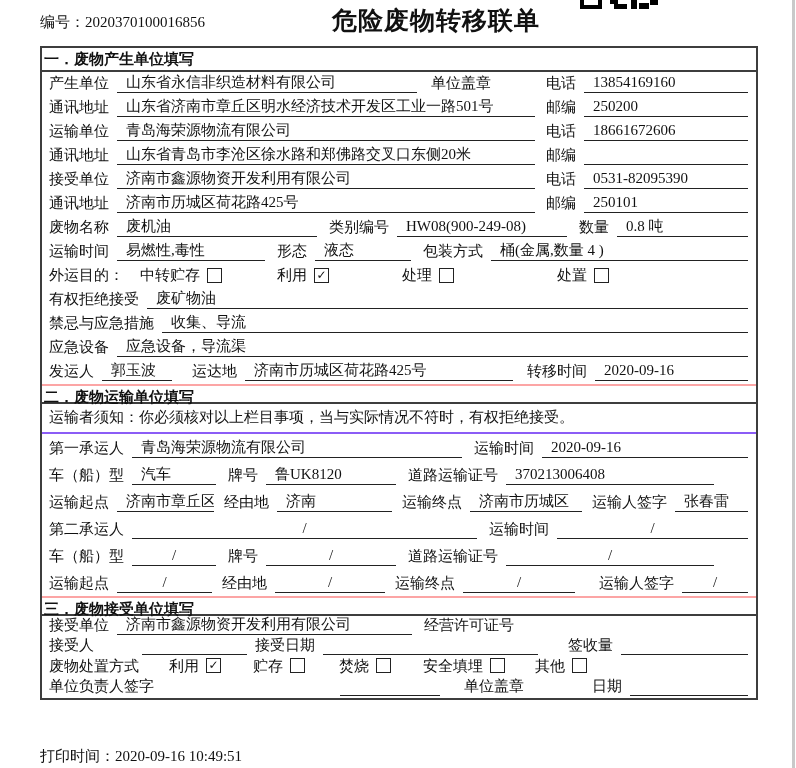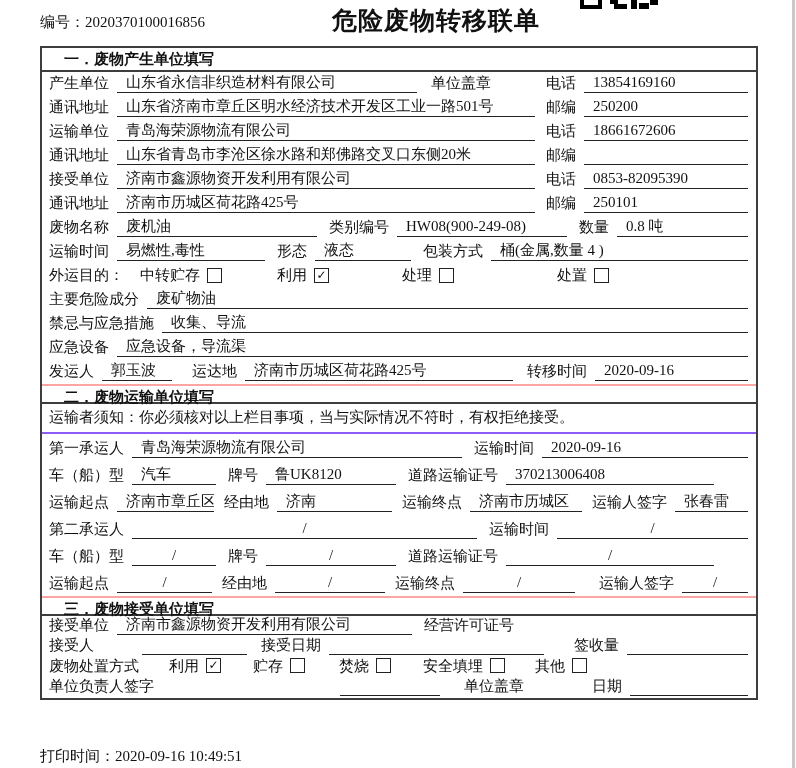--- a/index.html
+++ b/index.html
@@ -4,21 +4,21 @@
 <style>
   html,body{margin:0;padding:0;background:#fff;}
   .page{position:relative;width:796px;height:768px;background:#ffffff;overflow:hidden;
         font-family:"Liberation Serif","DejaVu Serif",serif;color:#111;}
   .edge-strip{position:absolute;top:0;right:1px;width:3px;height:768px;background:#c9c9c9;}
   .doc-no{position:absolute;left:40px;top:13px;font-size:15px;white-space:nowrap;}
   .title{position:absolute;left:332px;top:4px;font-size:25px;font-weight:bold;
          font-family:"Liberation Sans","DejaVu Sans",sans-serif;letter-spacing:1px;white-space:nowrap;}
   .qr{position:absolute;left:580px;top:0;}
   .form{position:absolute;left:40px;top:46px;width:718px;border:2px solid #3d3d3d;box-sizing:border-box;background:#fff;}
-  .sec-header{height:24px;line-height:22px;padding-left:22px;font-size:15px;font-weight:bold;
+  .sec-header{height:24px;line-height:22px;padding-left:2px;font-size:15px;font-weight:bold;
               font-family:"Liberation Sans","DejaVu Sans",sans-serif;border-bottom:2px solid #3d3d3d;box-sizing:border-box;}
   .sec-header.mid{border-top:2px solid #fca5a5;height:20px;}
   .note{height:30px;line-height:27px;padding-left:7px;font-size:15px;border-bottom:2px solid #8b5cf6;box-sizing:border-box;white-space:nowrap;}
   .row{display:flex;align-items:flex-end;padding:0 8px 3px 7px;font-size:15px;box-sizing:border-box;white-space:nowrap;}
   .sec1 .row{height:24px;}
   .sec2 .row{height:27px;}
   .sec3 .row{height:20.5px;padding-bottom:2px;}
   .lbl{line-height:19px;margin-right:8px;flex:none;}
   .val{line-height:19px;border-bottom:1px solid #222;box-sizing:border-box;
        padding:0 4px 0 9px;overflow:hidden;flex:none;}
@@ -84,21 +84,21 @@
         <span class="lbl">通讯地址</span>
         <span class="val" style="width:418px">山东省青岛市李沧区徐水路和郑佛路交叉口东侧20米</span>
         <span class="lbl mla">邮编</span>
         <span class="val" style="width:164px"></span>
       </div>
 
       <div class="row">
         <span class="lbl">接受单位</span>
         <span class="val" style="width:418px">济南市鑫源物资开发利用有限公司</span>
         <span class="lbl mla">电话</span>
-        <span class="val" style="width:164px">0853-82095390</span>
+        <span class="val" style="width:164px">0531-82095390</span>
       </div>
 
       <div class="row">
         <span class="lbl">通讯地址</span>
         <span class="val" style="width:418px">济南市历城区荷花路425号</span>
         <span class="lbl mla">邮编</span>
         <span class="val" style="width:164px">250101</span>
       </div>
 
       <div class="row">
@@ -133,21 +133,21 @@
           <span>处理</span>
           <span class="cb"></span>
         </span>
         <span class="cb-group" style="margin-left:103px">
           <span>处置</span>
           <span class="cb"></span>
         </span>
       </div>
 
       <div class="row">
-        <span class="lbl">主要危险成分</span>
+        <span class="lbl">有权拒绝接受</span>
         <span class="val grow">废矿物油</span>
       </div>
 
       <div class="row">
         <span class="lbl">禁忌与应急措施</span>
         <span class="val grow">收集、导流</span>
       </div>
 
       <div class="row">
         <span class="lbl">应急设备</span>
@@ -228,21 +228,21 @@
 
       <div class="row">
         <span class="lbl">接受单位</span>
         <span class="val" style="width:295px">济南市鑫源物资开发利用有限公司</span>
         <span class="lbl" style="margin-left:12px">经营许可证号</span>
       </div>
 
       <div class="row">
         <span class="lbl">接受人</span>
         <span class="val" style="width:105px;margin-left:40px"></span>
-        <span class="lbl" style="margin-left:14px">接受日期</span>
+        <span class="lbl" style="margin-left:8px">接受日期</span>
         <span class="val" style="width:215px"></span>
         <span class="lbl" style="margin-left:30px">签收量</span>
         <span class="val grow"></span>
       </div>
 
       <div class="row">
         <span class="lbl">废物处置方式</span>
         <span class="cb-group" style="margin-left:22px">
           <span>利用</span>
           <span class="cb">✓</span>

